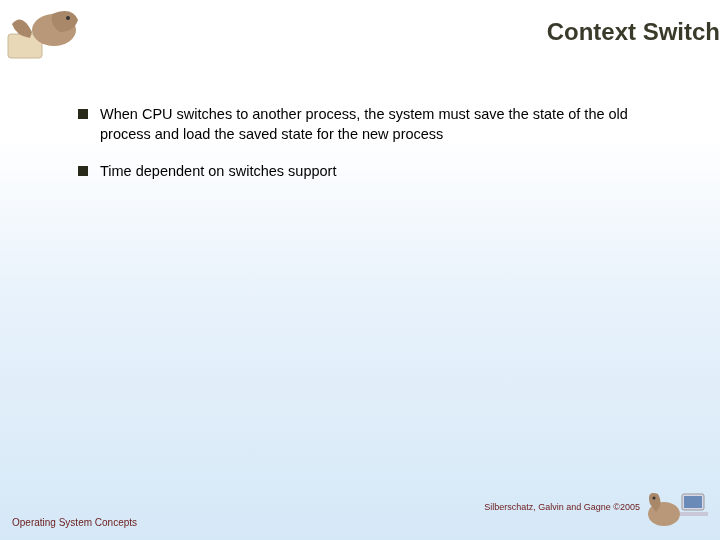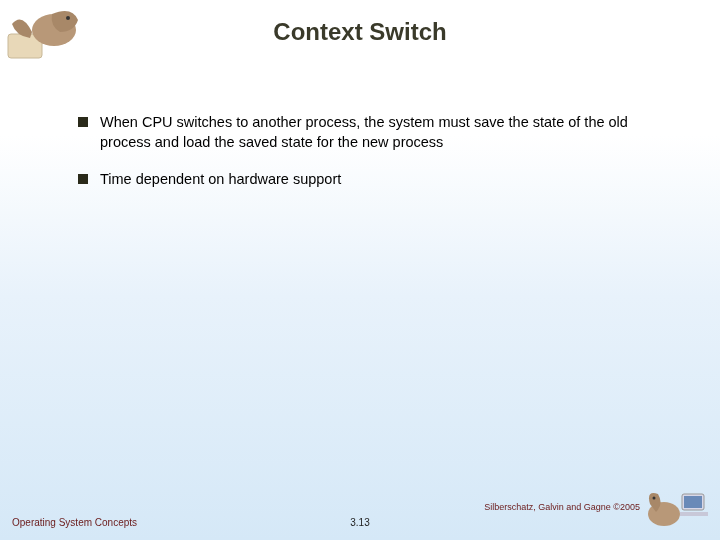--- a/index.html
+++ b/index.html
@@ -19,31 +19,30 @@
     width: 80px;
     height: 60px;
   }
   .corner-top-left { top: 2px; left: 2px; }
   .corner-bottom-right { bottom: 6px; right: 6px; width: 70px; height: 50px; }
   .title {
     position: absolute;
     top: 18px;
     left: 0;
     width: 100%;
-    text-align: center;
+    text-align: right;
     font-size: 24px;
     font-weight: bold;
     color: #3a3a2a;
   }
   .content {
     position: absolute;
     top: 105px;
     left: 78px;
     right: 50px;
-    margin-top: 8px;
   }
   .bullet-item {
     display: flex;
     align-items: flex-start;
     margin-bottom: 18px;
     font-size: 14.5px;
     line-height: 1.35;
     color: #000;
   }
   .bullet-square {
@@ -111,23 +110,22 @@
 
   <h1 class="title">Context Switch</h1>
 
   <div class="content">
     <div class="bullet-item">
       <div class="bullet-square"></div>
       <div class="bullet-text">When CPU switches to another process, the system must save the state of the old process and load the saved state for the new process</div>
     </div>
     <div class="bullet-item">
       <div class="bullet-square"></div>
-      <div class="bullet-text">Time dependent on hardware support</div>
+      <div class="bullet-text">Time dependent on switches support</div>
     </div>
   </div>
 
   <div class="footer">
     <div class="footer-left">Operating System Concepts</div>
-    <div class="footer-center">3.13</div>
     <div class="footer-right">Silberschatz, Galvin and Gagne ©2005</div>
   </div>
 
 </div>
 
 </body></html>

